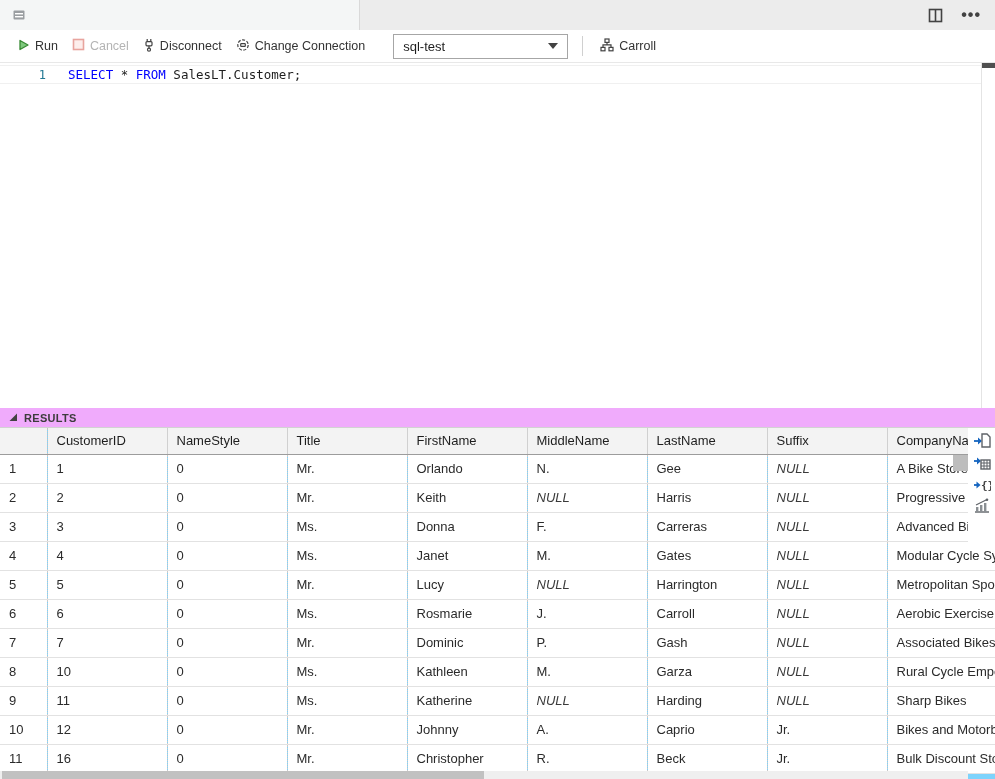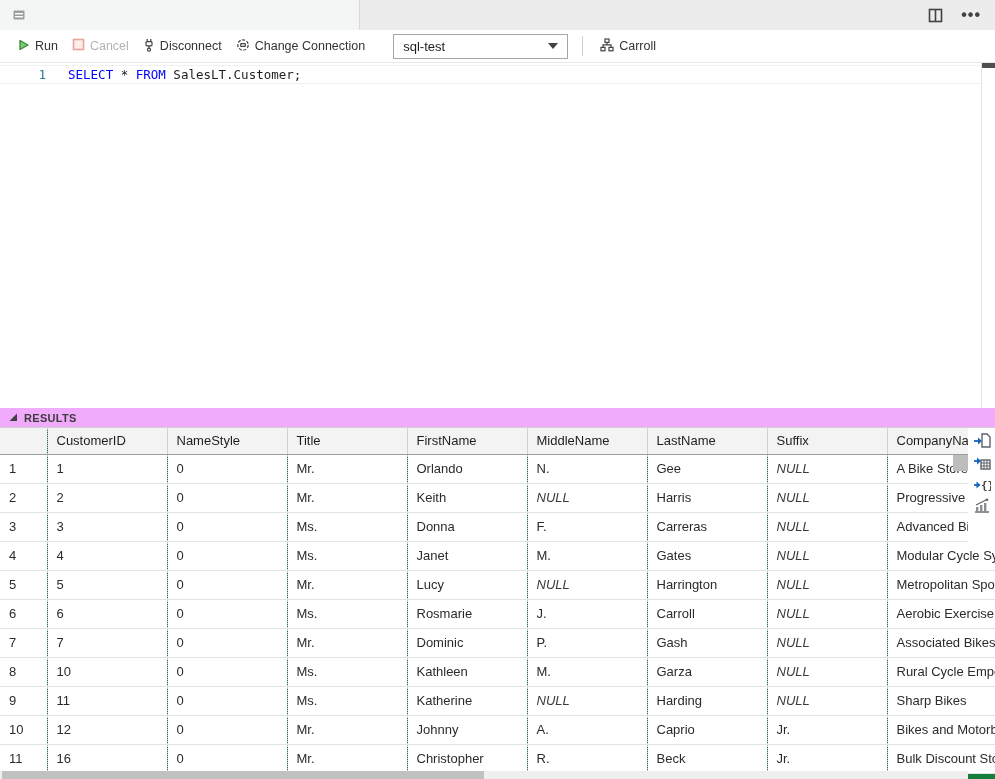--- a/index.html
+++ b/index.html
@@ -33,21 +33,21 @@
   .tok-keyword { color:#0000ff; }
   .tok-plain { color:#1e1e1e; }
   .editor-vline { position:absolute; right:13px; top:0; width:1px; height:345px; background:#e4e4e4; }
   .editor-marker { position:absolute; right:0; top:0; width:13px; height:5px; background:#4f4f4f; }
 
   
   .results-header { position:absolute; left:0; top:408px; width:995px; height:20px; background:#f0abfc; border-bottom:1px solid #d2d2d2; display:flex; align-items:center; padding-left:9px; gap:6px; cursor:pointer; }
   .results-title { font-size:11px; font-weight:bold; color:#3c3c3c; letter-spacing:0.3px; }
   .twistie { flex:0 0 auto; display:inline-flex; }
 
-  .results-body { position:absolute; left:0; top:428px; width:995px; height:351px; background:#15803d; overflow:hidden; }
+  .results-body { position:absolute; left:0; top:428px; width:995px; height:351px; background:#7dd3fc; overflow:hidden; }
   table.grid { border-collapse:collapse; table-layout:fixed; width:1007px; }
   .grid th { height:26px; background:#f3f3f3; font-weight:normal; font-size:13px; color:#1e1e1e; text-align:left; padding:0 0 0 9px; border-right:1px solid #d0d0d0; border-bottom:1px solid #9c9c9c; overflow:hidden; white-space:nowrap; cursor:pointer; }
   .grid th.corner { border-right:1px dotted #c2c2c2; }
   .grid td { height:29px; font-size:13px; color:#2b2b2b; padding:0 0 0 9px; border-right:1px dotted #c9c9c9; border-bottom:1px solid #e2e2e2; overflow:hidden; white-space:nowrap; background:#fff; cursor:default; }
   .grid td.rownum { color:#2b2b2b; }
   .null-val { font-style:italic; color:#3a3a3a; }
 
   .grid-icons { position:absolute; right:0; top:0; width:27px; height:120px; background:#fff; display:flex; flex-direction:column; align-items:center; padding-top:3px; gap:3px; }
   .gicon { width:20px; height:19px; display:flex; align-items:center; justify-content:center; cursor:pointer; }
 

